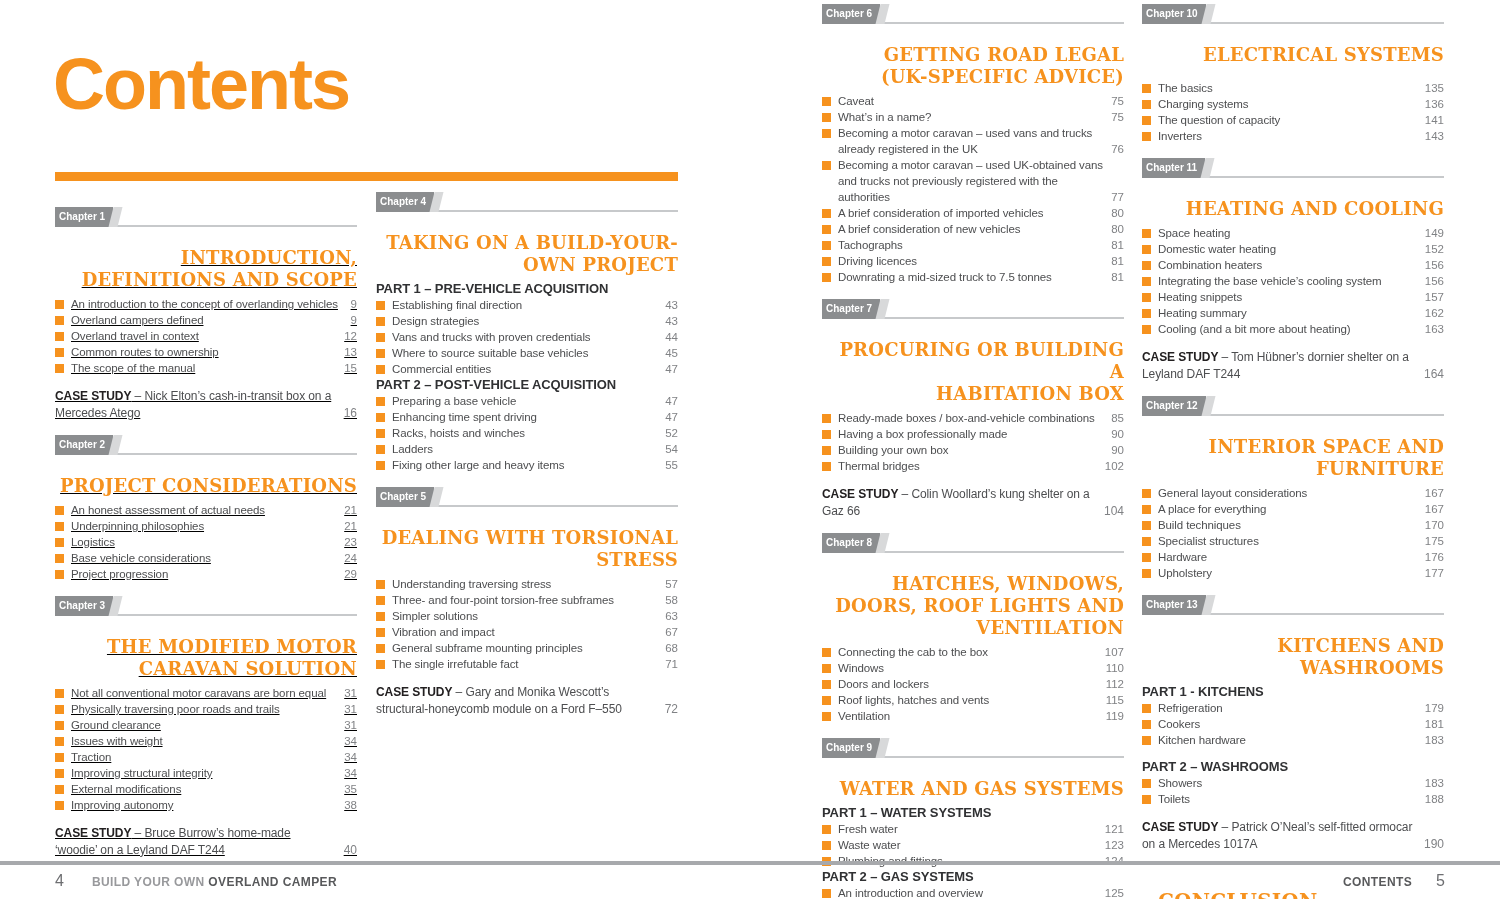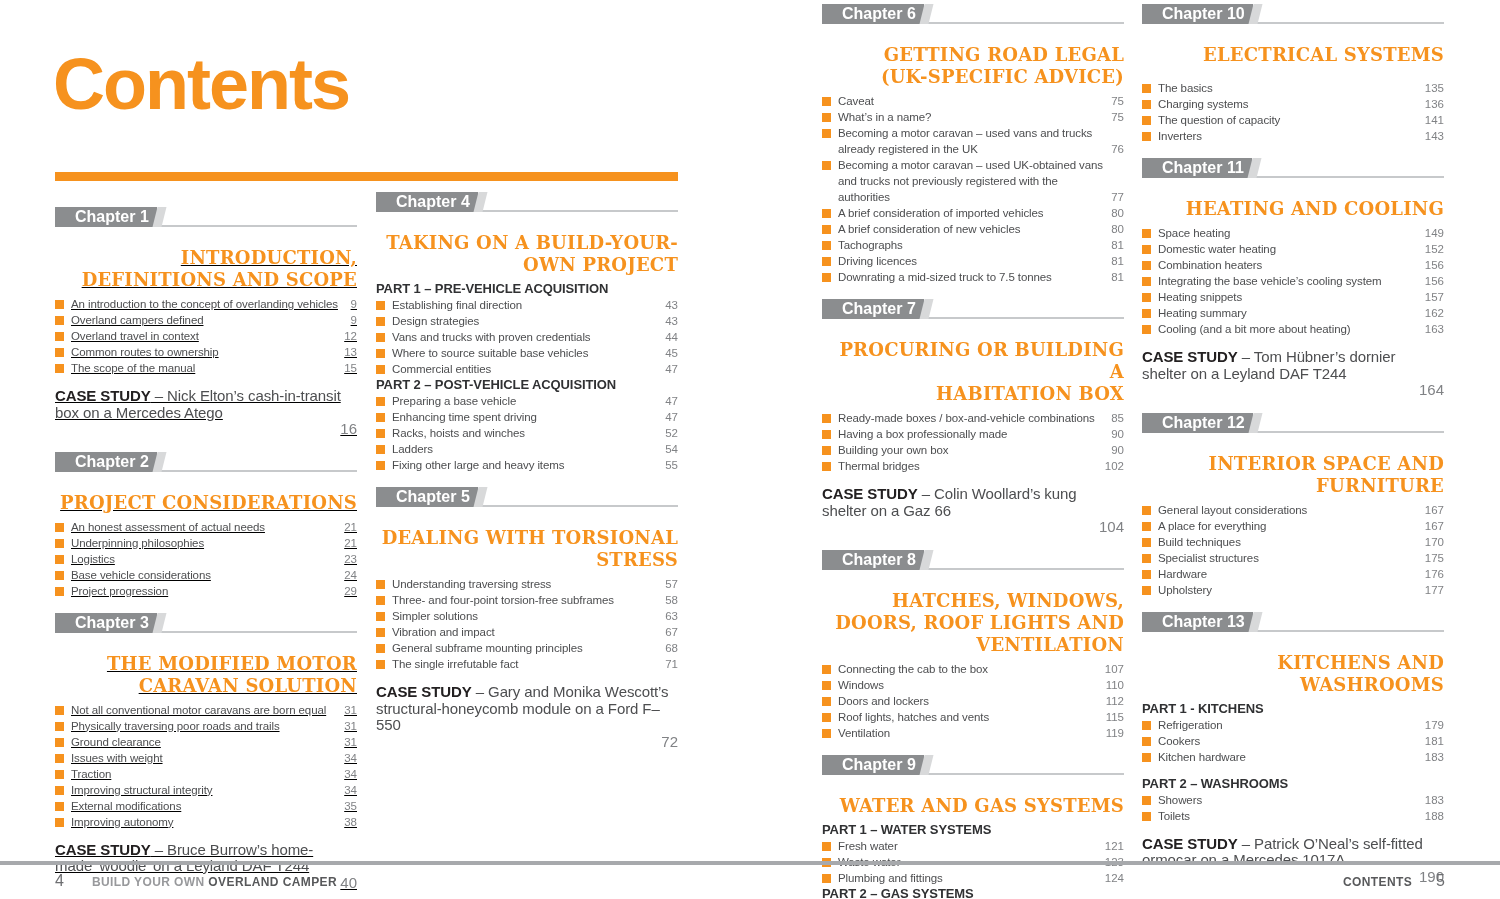--- a/index.html
+++ b/index.html
@@ -17,37 +17,37 @@
   #col-1{left:55px;top:207px;text-decoration:underline;}
   #col-2{left:376px;top:192px;}
   #col-3{left:822px;top:4px;}
   #col-4{left:1142px;top:4px;}
 
   .section{margin-top:14px;}
   .section.first{margin-top:0;}
 
   .sec-head{height:18px;border-bottom:2px solid #c7c9cb;margin-bottom:4px;position:relative;}
   .badge{position:absolute;left:0;bottom:-2px;display:inline-block;background:var(--badge);
-    color:#fff;font-size:16px;font-weight:bold;line-height:18px;padding:1px 8px 1px 20px;white-space:nowrap;}
+    color:#fff;font-size:10px;font-weight:bold;line-height:18px;padding:1px 8px 1px 4px;white-space:nowrap;}
   .badge::after{content:"";position:absolute;right:-7px;top:0;bottom:0;width:9px;
     background:#d8d9da;transform:skewX(-14deg);}
 
   .sec-title{margin:20px 0 5px 0;font-family:"DejaVu Serif",serif;font-weight:bold;
     font-size:18px;line-height:22px;letter-spacing:.2px;color:var(--accent);white-space:pre-line;text-align:right;}
   .section.gap-title .sec-title{margin-bottom:14px;}
 
   .item{display:flex;line-height:16px;font-size:11.5px;letter-spacing:-.1px;color:#4d4e50;}
   .bullet{flex:none;width:9px;height:9px;background:var(--accent);margin:4px 7px 0 0;}
   .item-label{flex:1;padding-right:8px;}
   .pageno{align-self:flex-end;color:#808285;letter-spacing:0;}
 
   .part{font-size:13px;line-height:16px;font-weight:bold;color:#303133;letter-spacing:-.1px;}
   .part.gap{margin-top:11px;}
 
-  .case{display:flex;margin-top:12px;line-height:16.5px;font-size:15px;letter-spacing:-.1px;color:#4d4e50;flex-direction:column;}
+  .case{display:flex;margin-top:12px;line-height:16.5px;font-size:12px;letter-spacing:-.1px;color:#4d4e50;}
   .case-body{flex:1;padding-right:8px;}
   .case-lead{font-weight:bold;color:#232021;}
 
   .solo{display:flex;margin-top:22px;align-items:baseline;}
   .solo-title{flex:1;margin:16px;font-family:"DejaVu Serif",serif;font-weight:bold;
     font-size:20px;line-height:22px;letter-spacing:.2px;color:var(--accent);}
 
   
   #footer-bar{position:absolute;left:0;right:0;top:861px;height:4px;background:#a7a9ac;}
   #footer-row{position:absolute;left:55px;right:55px;top:872px;display:flex;

